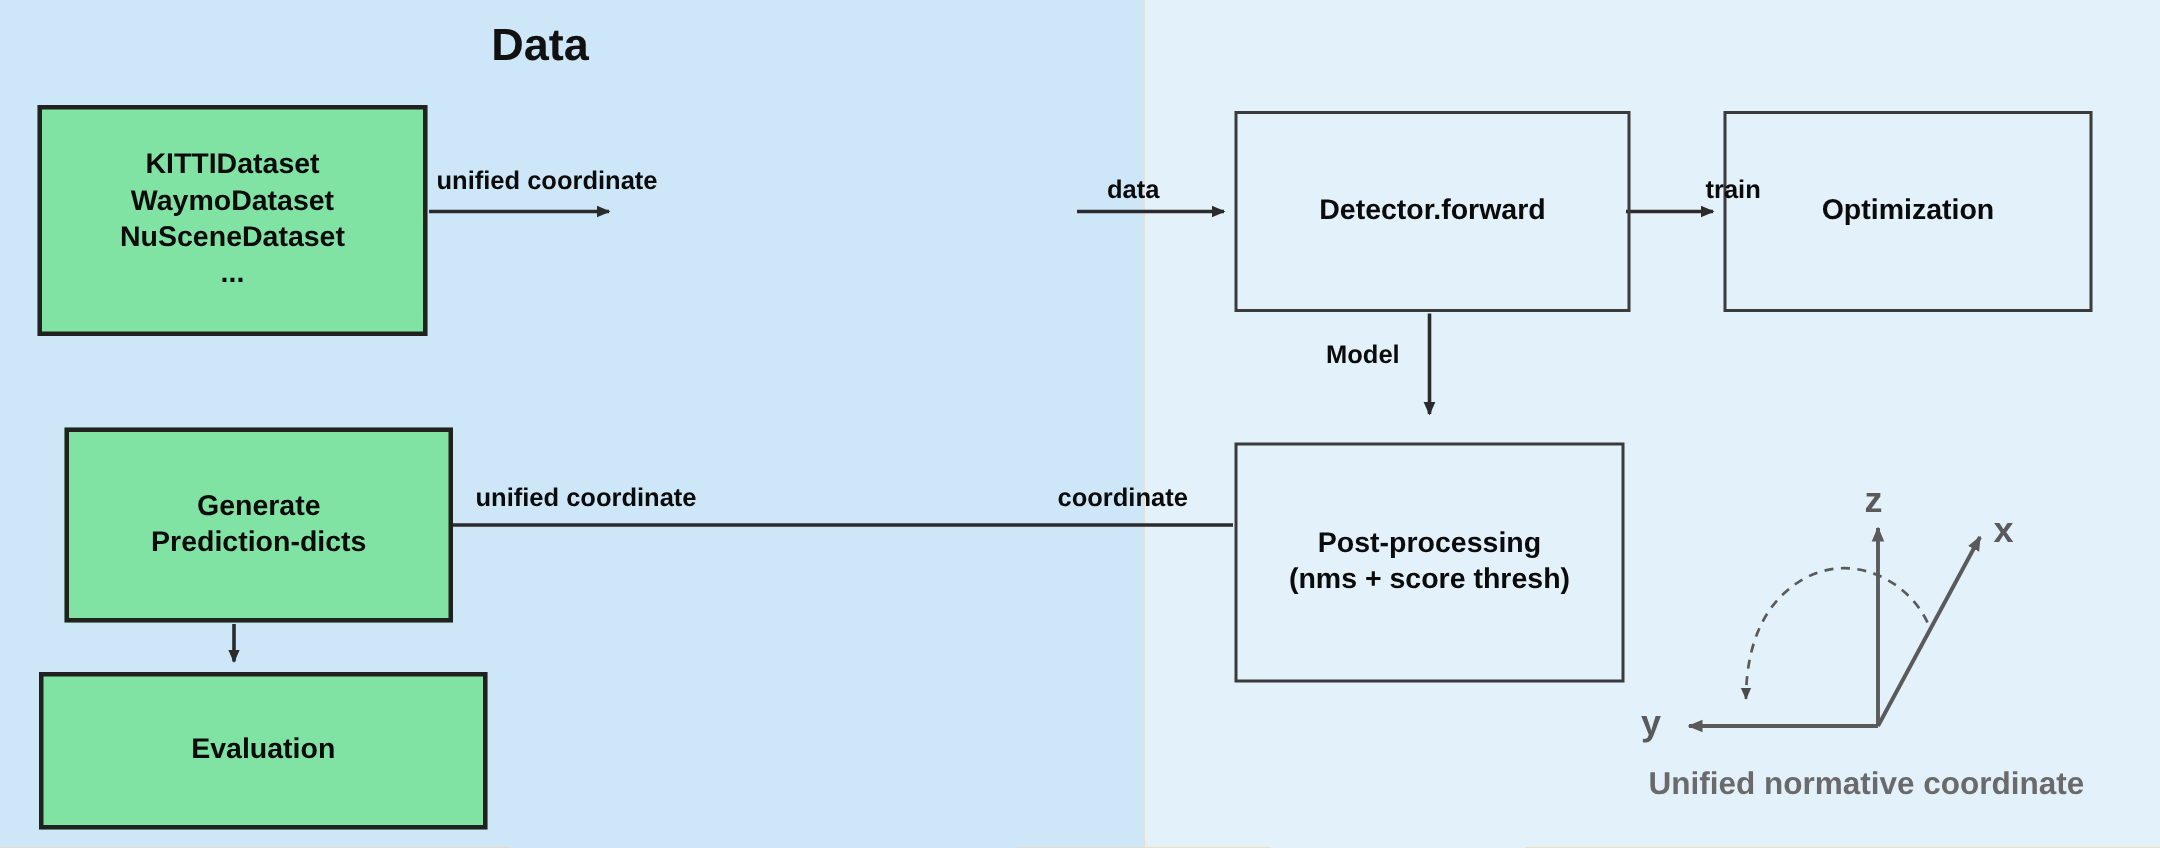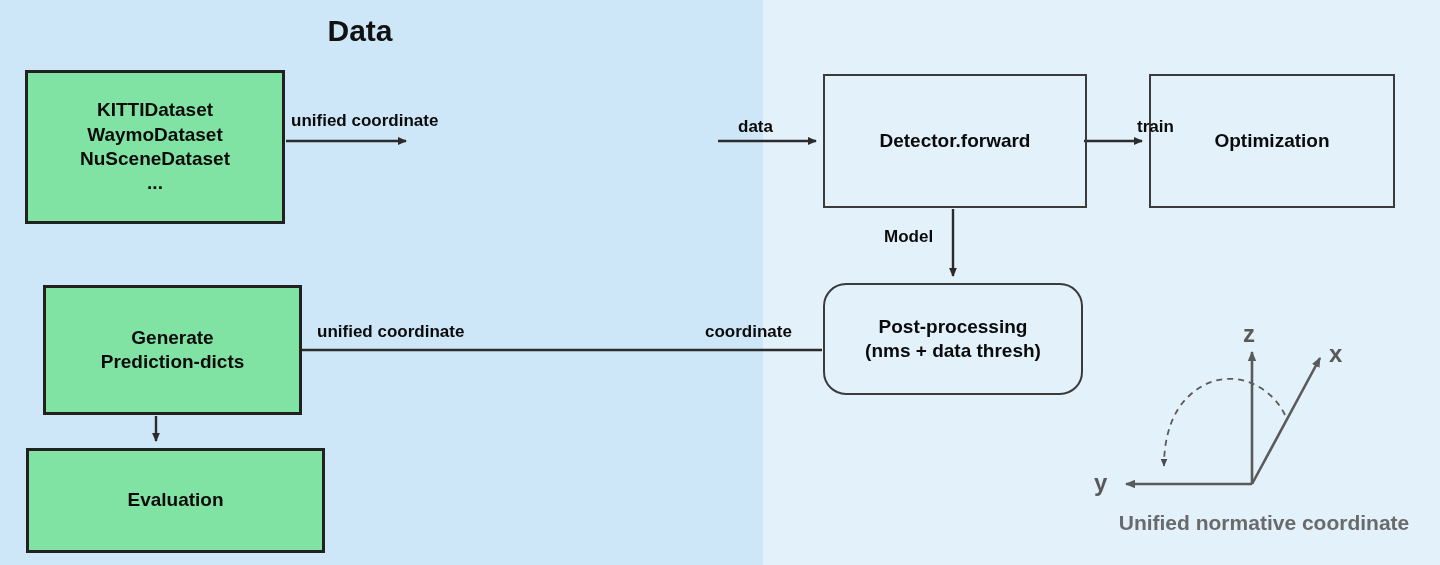--- a/index.html
+++ b/index.html
@@ -146,23 +146,23 @@
 
 
   <div class="node plain" id="node-detector-forward" style="left: 823px; top: 74px; width: 264px; height: 134px;">
     <span class="ln">Detector.forward</span>
   </div>
 
   <div class="node plain" id="node-optimization" style="left: 1149px; top: 74px; width: 246px; height: 134px;">
     <span class="ln">Optimization</span>
   </div>
 
-  <div class="node plain" id="node-post-processing" style="left: 823px; top: 283px; width: 260px; height: 112px; border-radius: 23px;">
+  <div class="node plain" id="node-post-processing" style="left: 823px; top: 295px; width: 260px; height: 160px;">
     <span class="ln">Post-processing</span>
-    <span class="ln">(nms + data thresh)</span>
+    <span class="ln">(nms + score thresh)</span>
   </div>
 
   <div class="node green" id="node-generate-prediction-dicts" style="left: 43px; top: 285px; width: 259px; height: 130px;">
     <span class="ln">Generate</span>
     <span class="ln">Prediction-dicts</span>
   </div>
 
   <div class="node green" id="node-evaluation" style="left: 26px; top: 448px; width: 299px; height: 105px;">
     <span class="ln">Evaluation</span>
   </div>
@@ -189,15 +189,15 @@
   </div>
 
   <div class="edge-label" id="lbl-unified-bottom" style="left: 317px; top: 322px;">
     <span class="ln">unified</span>
     <span class="ln">coordinate</span>
   </div>
 
   <div class="axis-label" id="axis-z" style="left: 1243px; top: 322px;">z</div>
   <div class="axis-label" id="axis-x" style="left: 1329px; top: 342px;">x</div>
   <div class="axis-label" id="axis-y" style="left: 1094px; top: 471px;">y</div>
-  <div class="coord-caption" id="coord-caption" style="left: 1099px; top: 512px; width: 330px; text-align: center;">Unified normative coordinate</div>
+  <div class="coord-caption" id="coord-caption" style="left: 1099px; top: 512px; width: 330px; text-align: left;">Unified normative coordinate</div>
 
 </div>
 
 </body></html>

